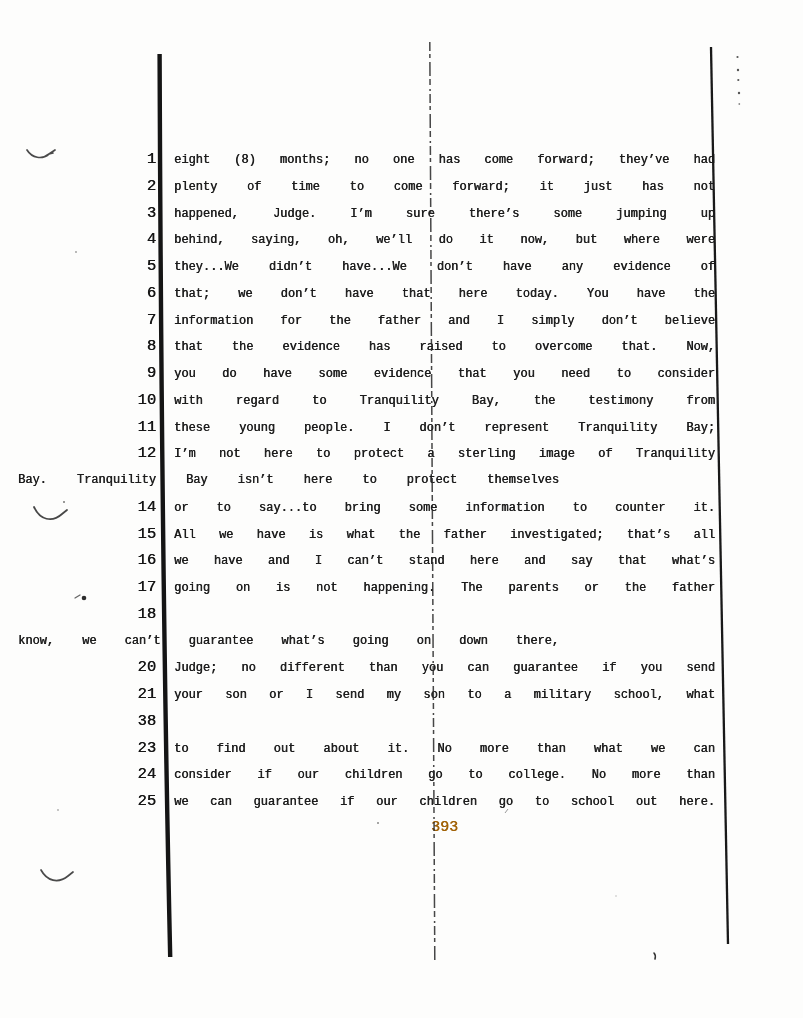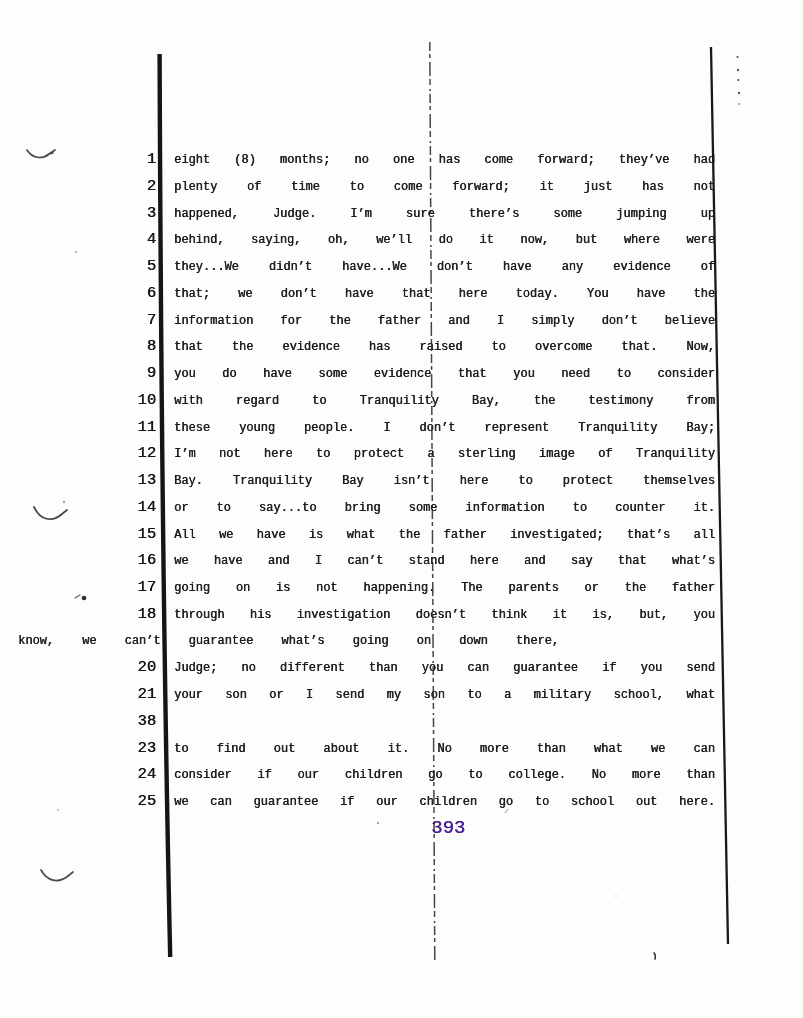--- a/index.html
+++ b/index.html
@@ -53,23 +53,23 @@
     text-align: justify;
     text-align-last: justify;
     color: #1c1c1c;
     text-shadow: 0.45px 0 0 currentColor;
     white-space: normal;
   }
   .page-number {
     position: absolute;
     left: 431px;
     top: 818px;
-    font-size: 19px;
+    font-size: 15px;
     line-height: 20px;
-    color: #4c1d95;
+    color: #a16207;
     text-shadow: 0.5px 0 0 currentColor;
     z-index: 2;
   }
 </style>
 </head>
 <body>
 
 <div class="page">
 
   <svg class="scan-overlay" viewBox="0 0 803 1018" xmlns="http://www.w3.org/2000/svg">
@@ -163,21 +163,20 @@
       <span class="t-lineno">11</span>
       <span class="t-linetext">these young people.  I don’t represent Tranquility Bay;</span>
     </div>
 
     <div class="t-row">
       <span class="t-lineno">12</span>
       <span class="t-linetext">I’m not here to protect a sterling image of Tranquility</span>
     </div>
 
     <div class="t-row">
-      <span class="t-lineno">13</span>
       <span class="t-linetext">Bay.  Tranquility Bay isn’t here to protect themselves</span>
     </div>
 
     <div class="t-row">
       <span class="t-lineno">14</span>
       <span class="t-linetext">or to say...to bring some information to counter it.</span>
     </div>
 
     <div class="t-row">
       <span class="t-lineno">15</span>
@@ -189,21 +188,20 @@
       <span class="t-linetext">we have and I can’t stand here and say that what’s</span>
     </div>
 
     <div class="t-row">
       <span class="t-lineno">17</span>
       <span class="t-linetext">going on is not happening.  The parents or the father</span>
     </div>
 
     <div class="t-row">
       <span class="t-lineno">18</span>
-      <span class="t-linetext">through his investigation doesn’t think it is, but, you</span>
     </div>
 
     <div class="t-row">
       <span class="t-linetext">know, we can’t guarantee what’s going on down there,</span>
     </div>
 
     <div class="t-row">
       <span class="t-lineno">20</span>
       <span class="t-linetext">Judge; no different than you can guarantee if you send</span>
     </div>

